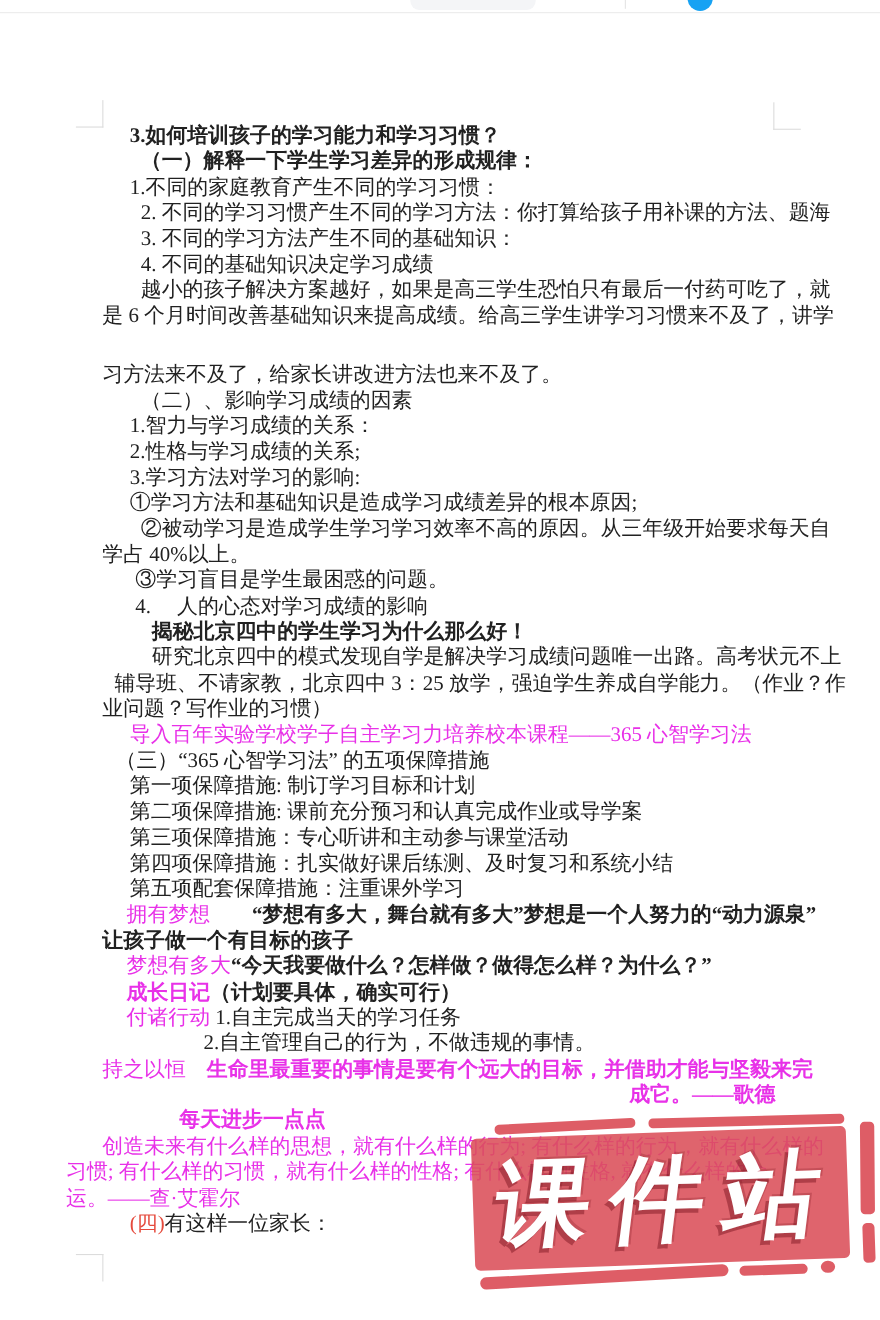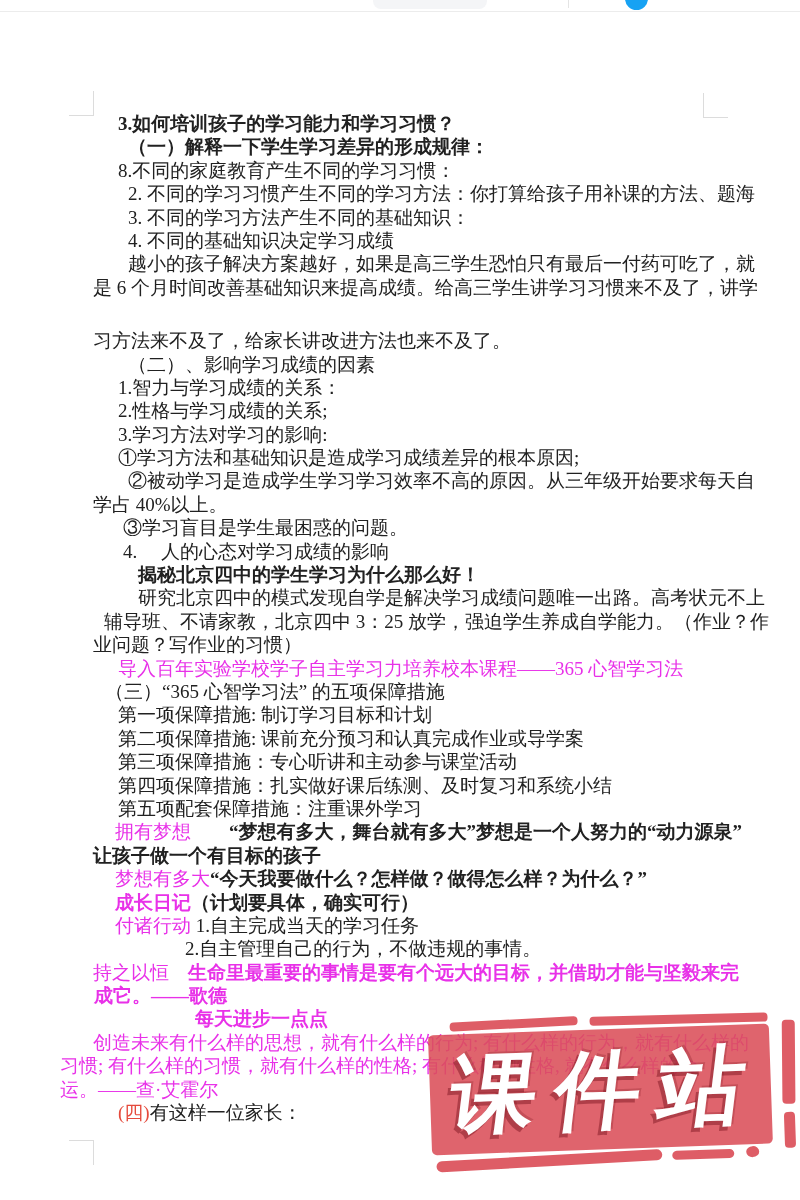--- a/index.html
+++ b/index.html
@@ -60,21 +60,21 @@
 </div>
 
 <div class="mark tl"></div>
 <div class="mark tr"></div>
 <div class="mark bl"></div>
 
 <div class="doc">
   <div>
       <div class="line" style="margin-left: 25px;"><span class="b">3.如何培训孩子的学习能力和学习习惯？</span></div>
       <div class="line" style="margin-left: 35px;"><span class="b">（一）解释一下学生学习差异的形成规律：</span></div>
-      <div class="line" style="margin-left: 25px;"><span>8.不同的家庭教育产生不同的学习习惯：</span></div>
+      <div class="line" style="margin-left: 25px;"><span>1.不同的家庭教育产生不同的学习习惯：</span></div>
       <div class="line" style="margin-left: 35px;"><span>2. 不同的学习习惯产生不同的学习方法：你打算给孩子用补课的方法、题海</span></div>
       <div class="line" style="margin-left: 35px;"><span>3. 不同的学习方法产生不同的基础知识：</span></div>
       <div class="line" style="margin-left: 35px;"><span>4. 不同的基础知识决定学习成绩</span></div>
       <div class="line" style="margin-left: 35px;"><span>越小的孩子解决方案越好，如果是高三学生恐怕只有最后一付药可吃了，就</span></div>
       <div class="line" style="margin-left: 0px;"><span>是 6 个月时间改善基础知识来提高成绩。给高三学生讲学习习惯来不及了，讲学</span></div>
       <div class="line" style="margin-left: 0px; margin-top: 30px;"><span>习方法来不及了，给家长讲改进方法也来不及了。</span></div>
       <div class="line" style="margin-left: 35px;"><span>（二）、影响学习成绩的因素</span></div>
       <div class="line" style="margin-left: 25px;"><span>1.智力与学习成绩的关系：</span></div>
       <div class="line" style="margin-left: 25px;"><span>2.性格与学习成绩的关系;</span></div>
       <div class="line" style="margin-left: 25px;"><span>3.学习方法对学习的影响:</span></div>
@@ -94,22 +94,22 @@
       <div class="line" style="margin-left: 25px;"><span>第三项保障措施：专心听讲和主动参与课堂活动</span></div>
       <div class="line" style="margin-left: 25px;"><span>第四项保障措施：扎实做好课后练测、及时复习和系统小结</span></div>
       <div class="line" style="margin-left: 25px;"><span>第五项配套保障措施：注重课外学习</span></div>
       <div class="line" style="margin-left: 22px;"><span class="m">拥有梦想</span><span>　　</span><span class="b">“梦想有多大，舞台就有多大”梦想是一个人努力的“动力源泉”</span></div>
       <div class="line" style="margin-left: 0px;"><span class="b">让孩子做一个有目标的孩子</span></div>
       <div class="line" style="margin-left: 22px;"><span class="m">梦想有多大</span><span class="b">“今天我要做什么？怎样做？做得怎么样？为什么？”</span></div>
       <div class="line" style="margin-left: 22px;"><span class="m b">成长日记</span><span class="b">（计划要具体，确实可行）</span></div>
       <div class="line" style="margin-left: 22px;"><span class="m">付诸行动 </span><span>1.自主完成当天的学习任务</span></div>
       <div class="line" style="margin-left: 92px;"><span>2.自主管理自己的行为，不做违规的事情。</span></div>
       <div class="line" style="margin-left: 0px;"><span class="m">持之以恒</span><span>　</span><span class="m b">生命里最重要的事情是要有个远大的目标，并借助才能与坚毅来完</span></div>
-      <div class="line" style="margin-left: 1px;"><span class="m b">成它。——歌德</span></div>
-      <div class="line" style="margin-left: 102px;"><span class="m b">每天进步一点点</span></div>
+      <div class="line" style="margin-left: 8px; text-align: right;"><span class="m b">成它。——歌德</span></div>
+      <div class="line" style="margin-left: 70px;"><span class="m b">每天进步一点点</span></div>
       <div class="line" style="margin-left: 0px;"><span class="m">创造未来有什么样的思想，就有什么样的行为; 有什么样的行为，就有什么样的</span></div>
       <div class="line" style="margin-left: -33px;"><span class="m">习惯; 有什么样的习惯，就有什么样的性格; 有什么样的性格, 就有什么样的命</span></div>
       <div class="line" style="margin-left: -33px;"><span class="m">运。——查·艾霍尔</span></div>
       <div class="line" style="margin-left: 25px;"><span class="r">(四)</span><span>有这样一位家长：</span></div>
     </div>
 </div>
 
 <div class="stamp">
   <div class="s-fill"></div>
   <i class="s-b s-top1"></i>

